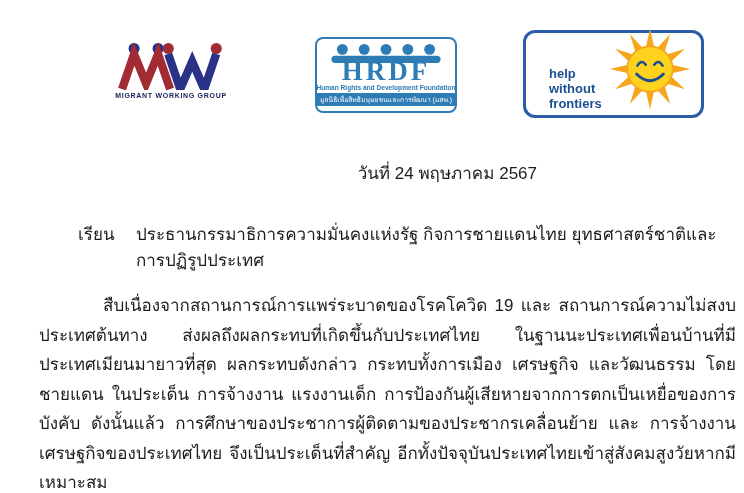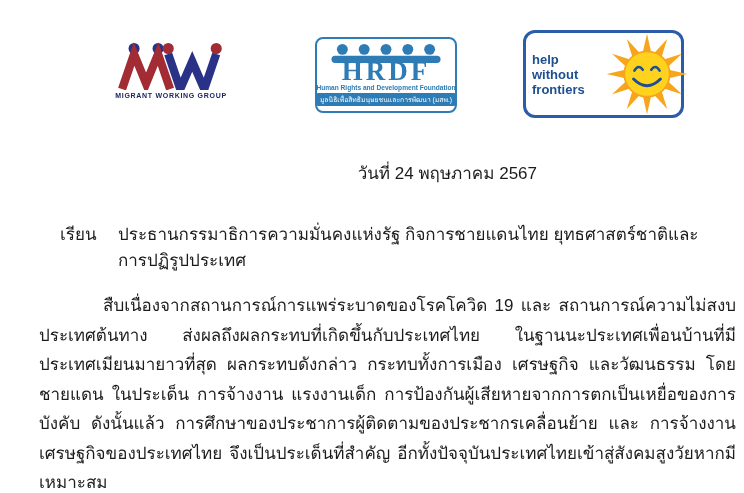--- a/index.html
+++ b/index.html
@@ -22,33 +22,33 @@
   .hrdf { left:299px; top:37px; width:142px; height:76px; border:2px solid #2e7cb5;
     border-radius:8px; background:#fff; display:flex; flex-direction:column;
     align-items:center; padding:4px 4px 3px; }
   .hrdf-acronym { font-family:"Liberation Serif","DejaVu Serif",serif; font-weight:bold;
     color:#2e7cb5; font-size:27px; line-height:23px; letter-spacing:3px; margin-top:-3px; }
   .hrdf-en { font-size:6.6px; font-weight:bold; color:#2e7cb5; white-space:nowrap; margin-top:1px; }
   .hrdf-th { font-size:6.8px; color:#fff; background:#2e7cb5; border-radius:2px;
     padding:1px 4px; white-space:nowrap; margin-top:2px; }
 
   
-  .hwf { left:507px; top:30px; width:161px; height:88px; border:3px solid #2a5ca8;
-    border-radius:12px; background:#fff; display:flex; align-items:center;
-    justify-content:space-between; padding:4px 6px; }
+  .hwf { left:507px; top:30px; width:181px; height:88px; border:3px solid #2a5ca8;
+    border-radius:12px; background:#fff; display:flex; align-items:flex-end;
+    justify-content:space-between; padding:4px 23px; }
   .hwf-en { font-size:13px; font-weight:bold; color:#1d4f91; line-height:15px;
     white-space:nowrap; position:relative; z-index:2; }
   .hwf-th { font-size:11.5px; font-weight:bold; color:#2a5ca8; line-height:15px;
     white-space:nowrap; text-align:right; position:relative; z-index:2; }
   .hwf-sun { width:84px; height:84px; margin:0 -14px; flex:0 0 auto; }
 
   
   .date { position:absolute; top:161px; left:0; width:521px; text-align:right;
     font-size:17px; line-height:26px; }
-  .field { position:absolute; left:44px; width:665px; display:flex; font-size:17px;
+  .field { position:absolute; left:62px; width:665px; display:flex; font-size:17px;
     line-height:26px; }
   .field .label { flex:0 0 58px; }
   .field.to { top:222px; }
   .field.subject { top:256px; }
 
   .body-text { position:absolute; left:23px; top:291px; width:697px;
     font-size:17px; line-height:29.5px; }
   .line { height:29.5px; overflow:hidden; text-align:justify; text-align-last:justify; }
   .line.first { text-indent:64px; }
   .line.last { text-align:left; text-align-last:left; }

